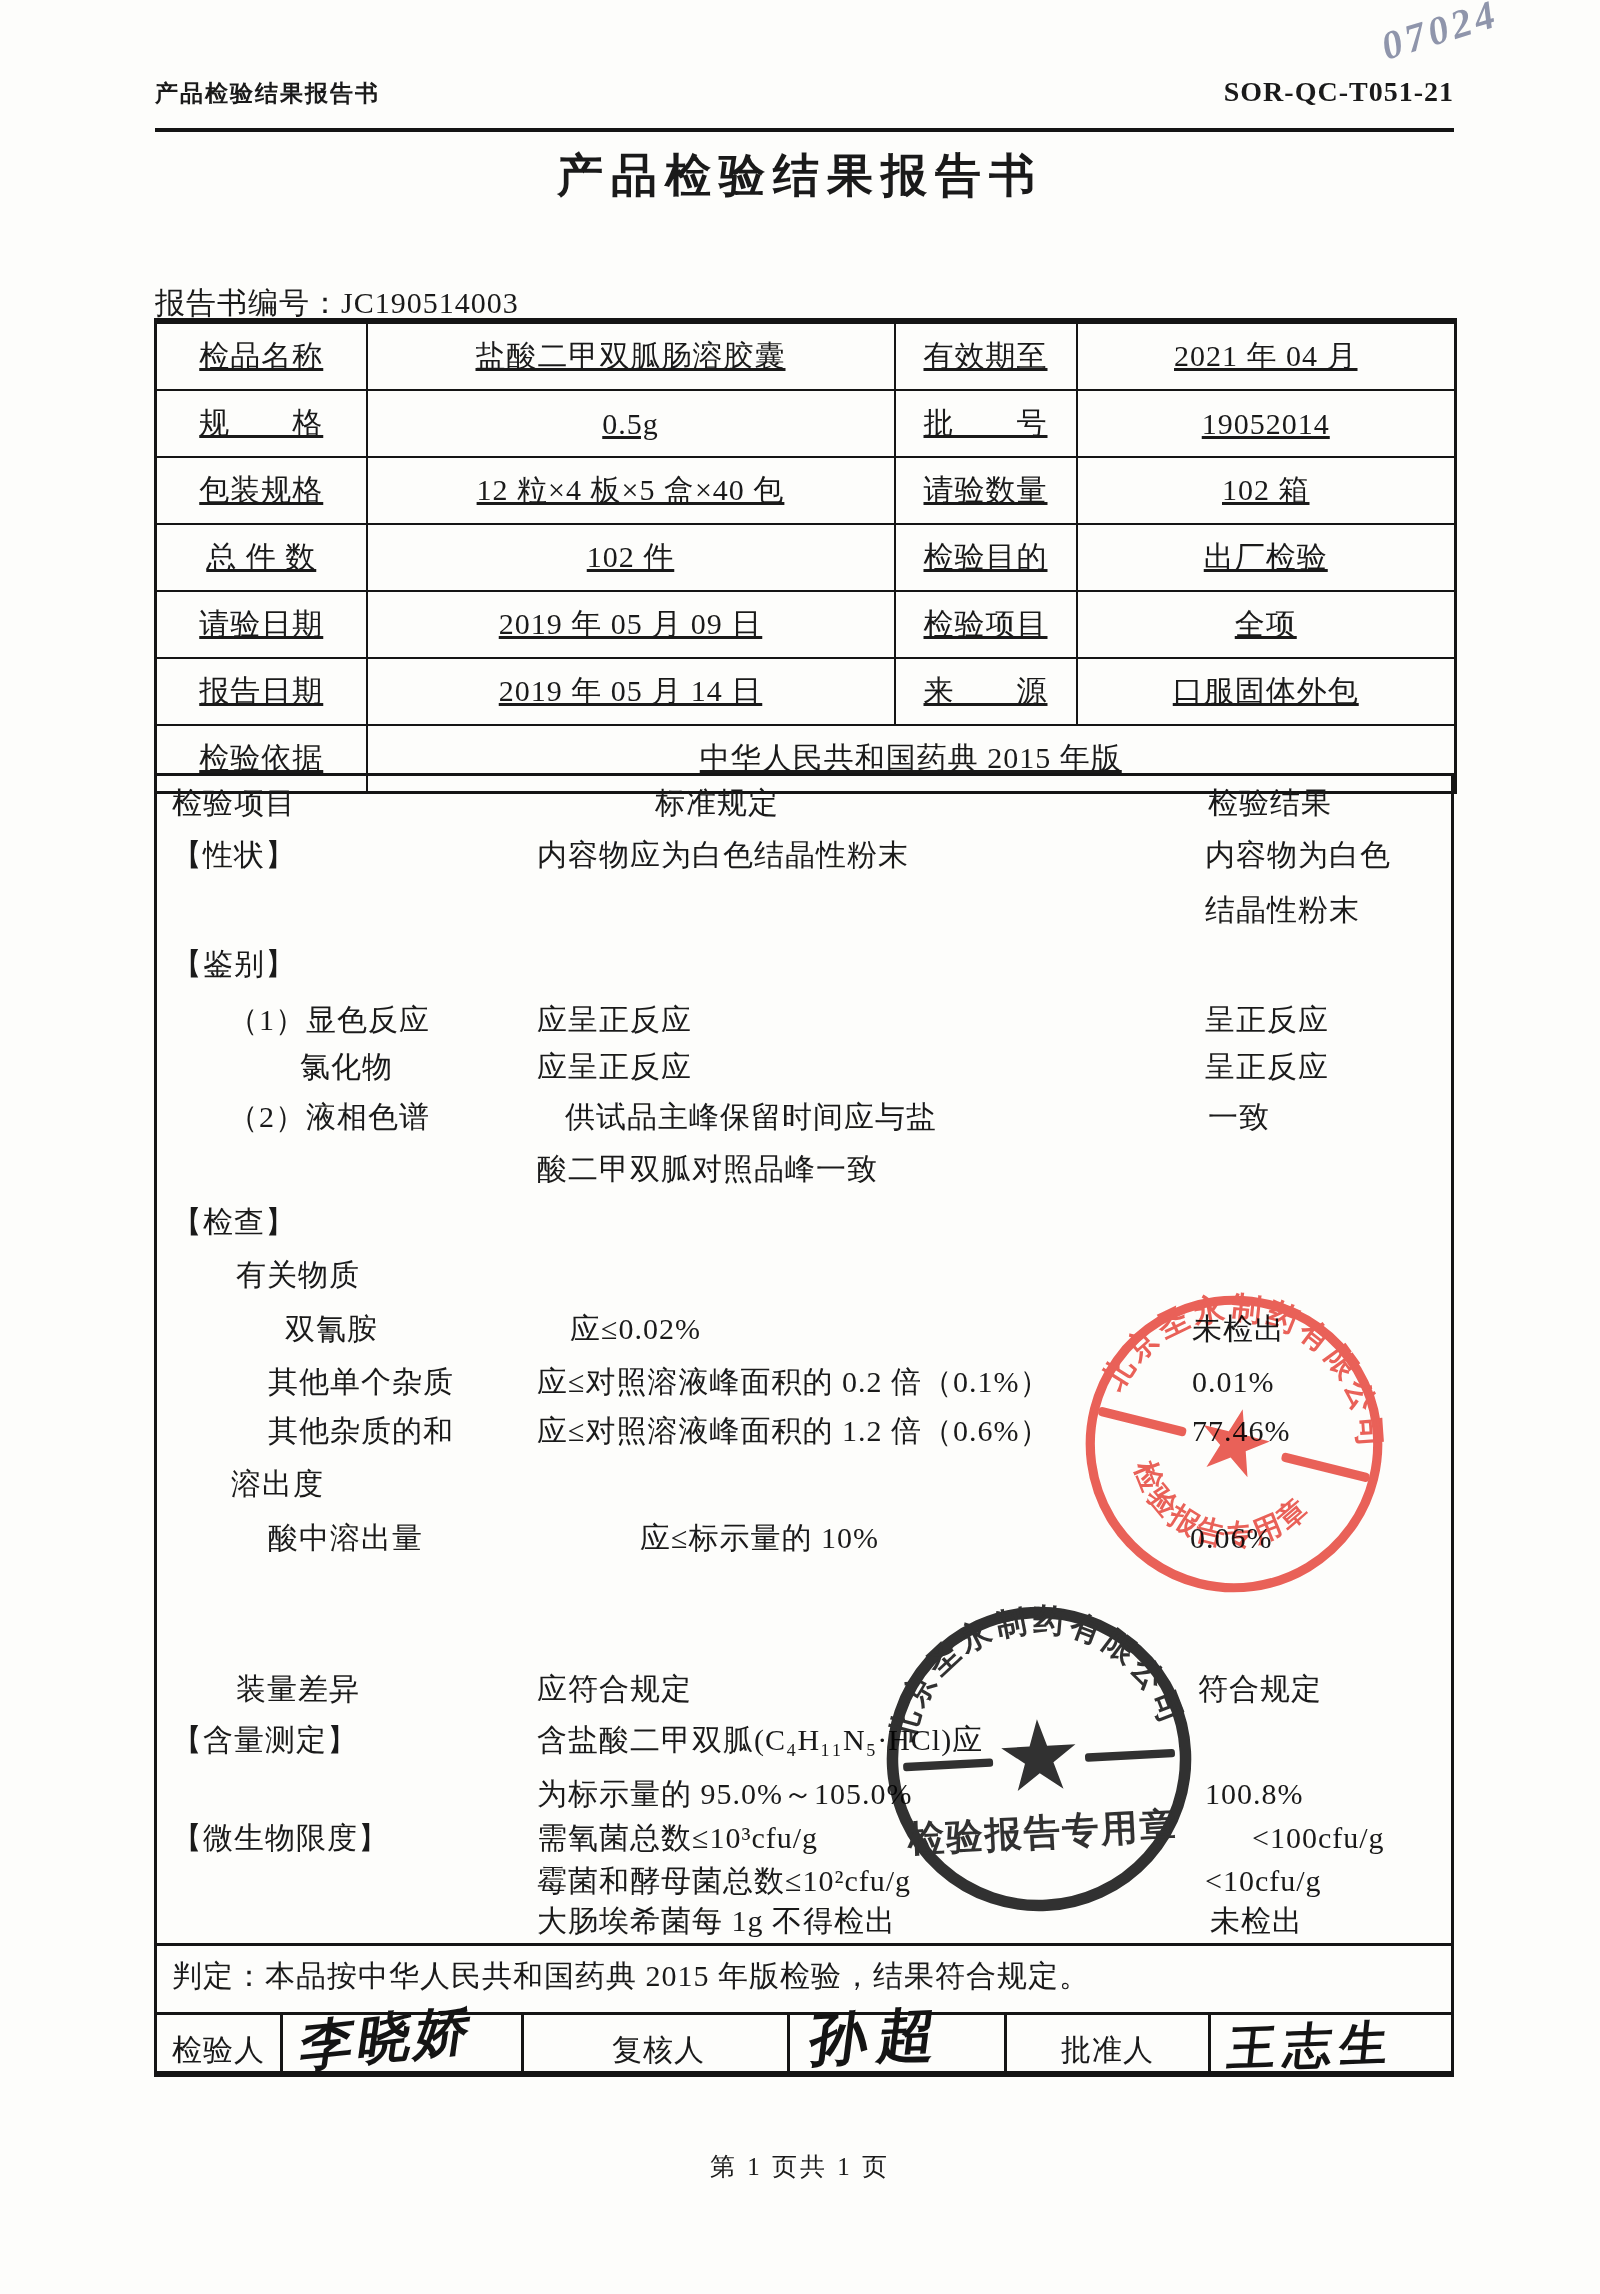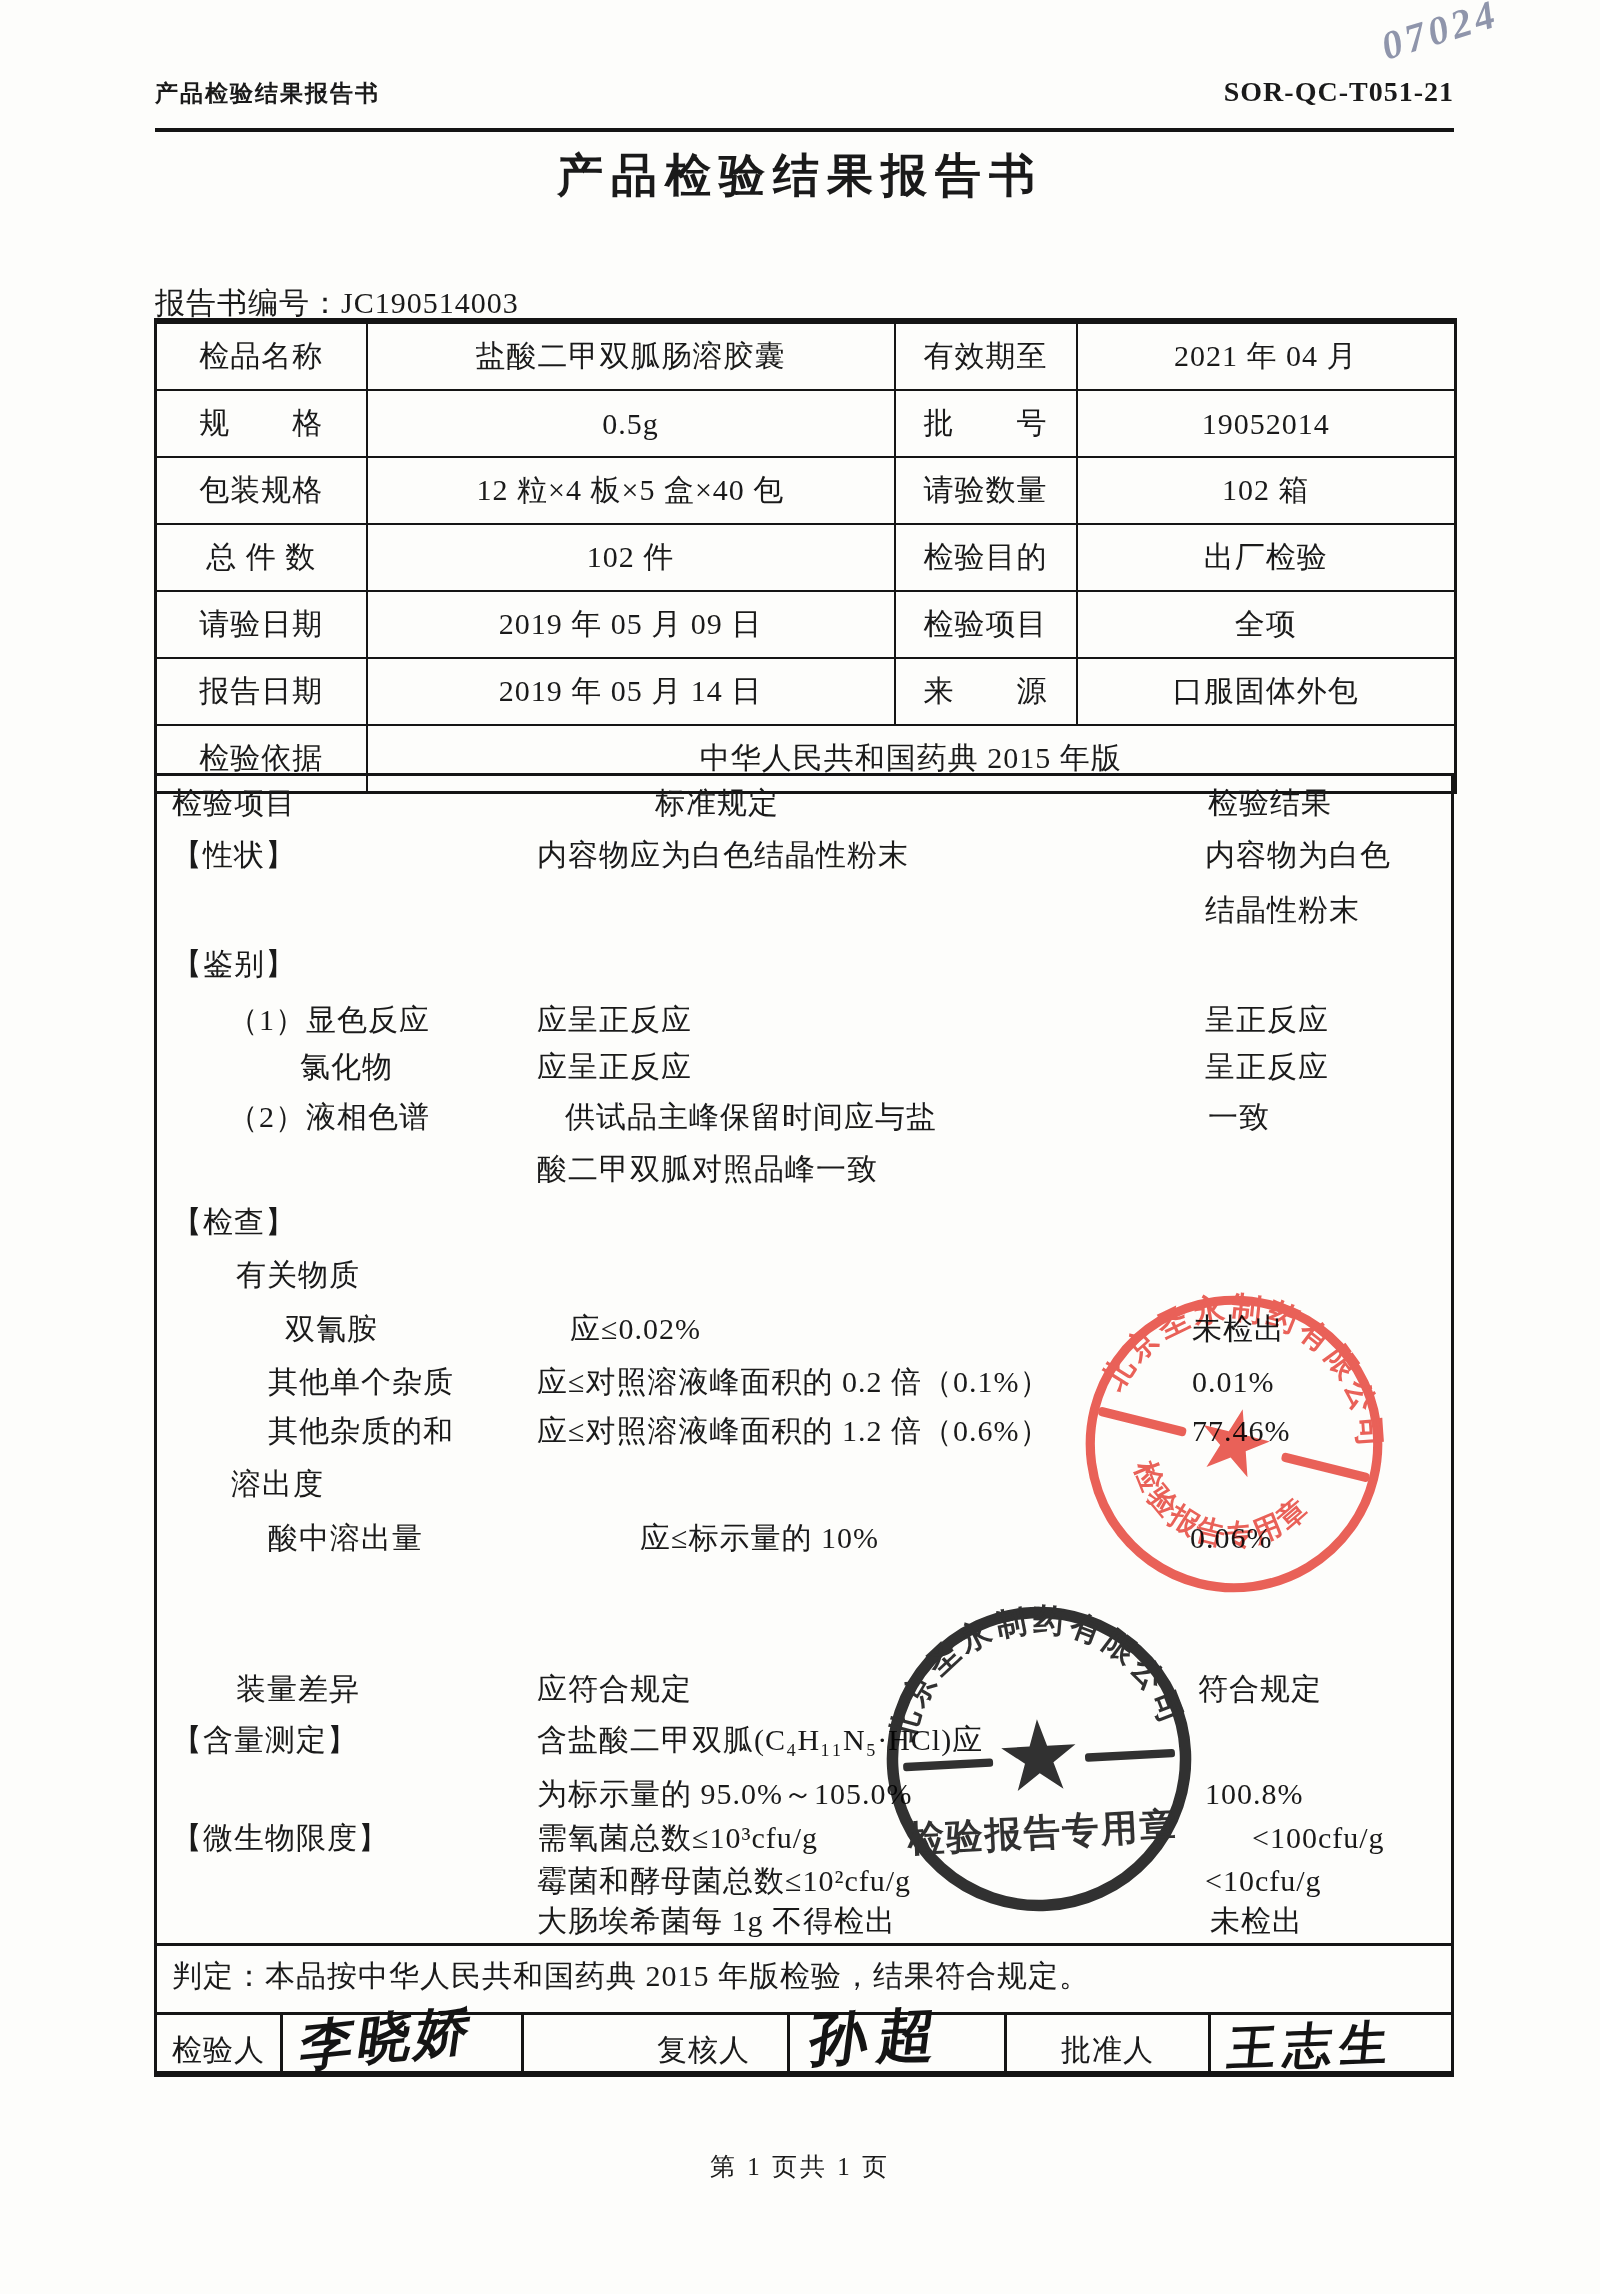--- a/index.html
+++ b/index.html
@@ -13,21 +13,21 @@
   .hdr-left{left:155px;top:78px;font-size:23px;font-weight:700;letter-spacing:2px;}
   .hdr-right{right:146px;top:76px;font-size:28px;font-weight:600;letter-spacing:1px;}
   .hdr-rule{left:155px;top:128px;width:1299px;height:4px;background:#151515;}
   .doc-title{left:0;top:145px;width:1600px;text-align:center;font-size:46px;font-weight:700;letter-spacing:8px;}
   .report-no{left:155px;top:283px;font-size:30px;letter-spacing:1px;}
   .hand-note{left:1380px;top:6px;font-size:40px;font-style:italic;color:#8f95ab;transform:rotate(-17deg);letter-spacing:4px;font-weight:600;}
   
   table.info{
     position:absolute;left:154px;top:318px;width:1300px;
     border-collapse:collapse;table-layout:fixed;
-    border:3px solid #151515;border-top-width:6px;
+    border:3px solid #151515;border-top-width:6px;text-decoration:underline;
   }
   table.info td{
     border:2px solid #151515;height:65px;padding:0 6px;
     font-size:30px;text-align:center;letter-spacing:1px;overflow:hidden;white-space:nowrap;
   }
   
   .lower-box{left:154px;top:773px;width:1300px;height:1304px;border:3px solid #151515;border-bottom-width:6px;box-sizing:border-box;}
   .iline{position:absolute;left:0;width:1600px;height:44px;}
   .iline span{position:absolute;top:0;white-space:nowrap;font-size:30px;letter-spacing:1px;line-height:44px;}
   .hline{left:154px;width:1300px;height:3px;background:#151515;}
@@ -207,21 +207,21 @@
   <div class="abs judgment">判定：本品按中华人民共和国药典 2015 年版检验，结果符合规定。</div>
   <div class="abs hline" style="top:2012px"></div>
 
   <div class="abs vline" style="left:280px"></div>
   <div class="abs vline" style="left:521px"></div>
   <div class="abs vline" style="left:787px"></div>
   <div class="abs vline" style="left:1004px"></div>
   <div class="abs vline" style="left:1208px"></div>
 
   <div class="abs sig-label" style="left:157px;width:123px">检验人</div>
-  <div class="abs sig-label" style="left:556px;width:295px">复核人</div>
+  <div class="abs sig-label" style="left:511px;width:295px">复核人</div>
   <div class="abs sig-label" style="left:1007px;width:201px">批准人</div>
 
   <div class="abs handwrite hw1">李晓娇</div>
   <div class="abs handwrite hw2">孙超</div>
   <div class="abs handwrite hw3">王志生</div>
 
   <div class="stamp stamp-red">
     <svg viewBox="0 0 300 300">
       <defs>
         <path id="arcRedTop" d="M 29.8,128.8 A 122,122 0 0 1 270.2,128.8"></path>

